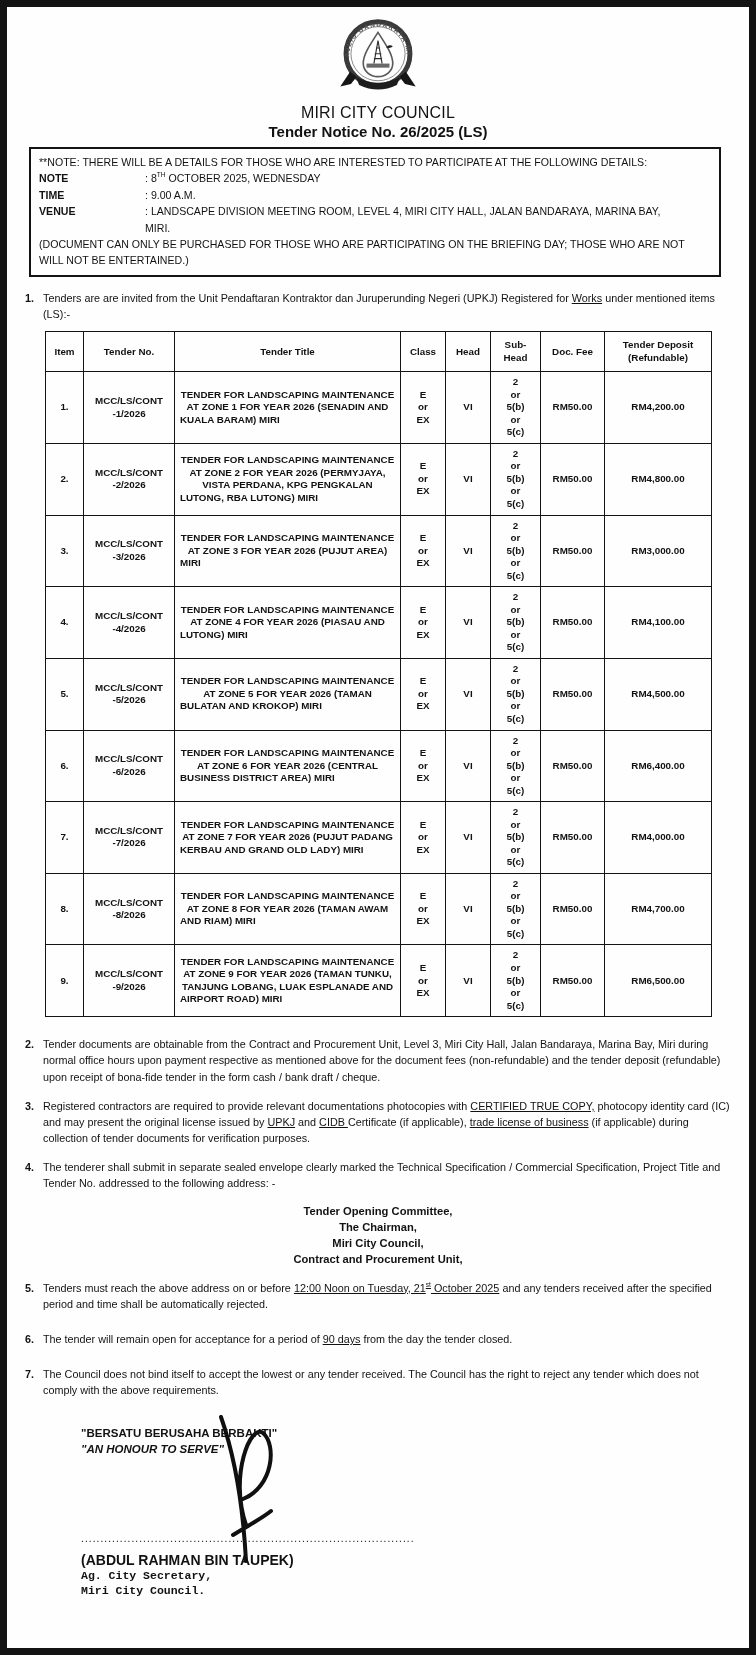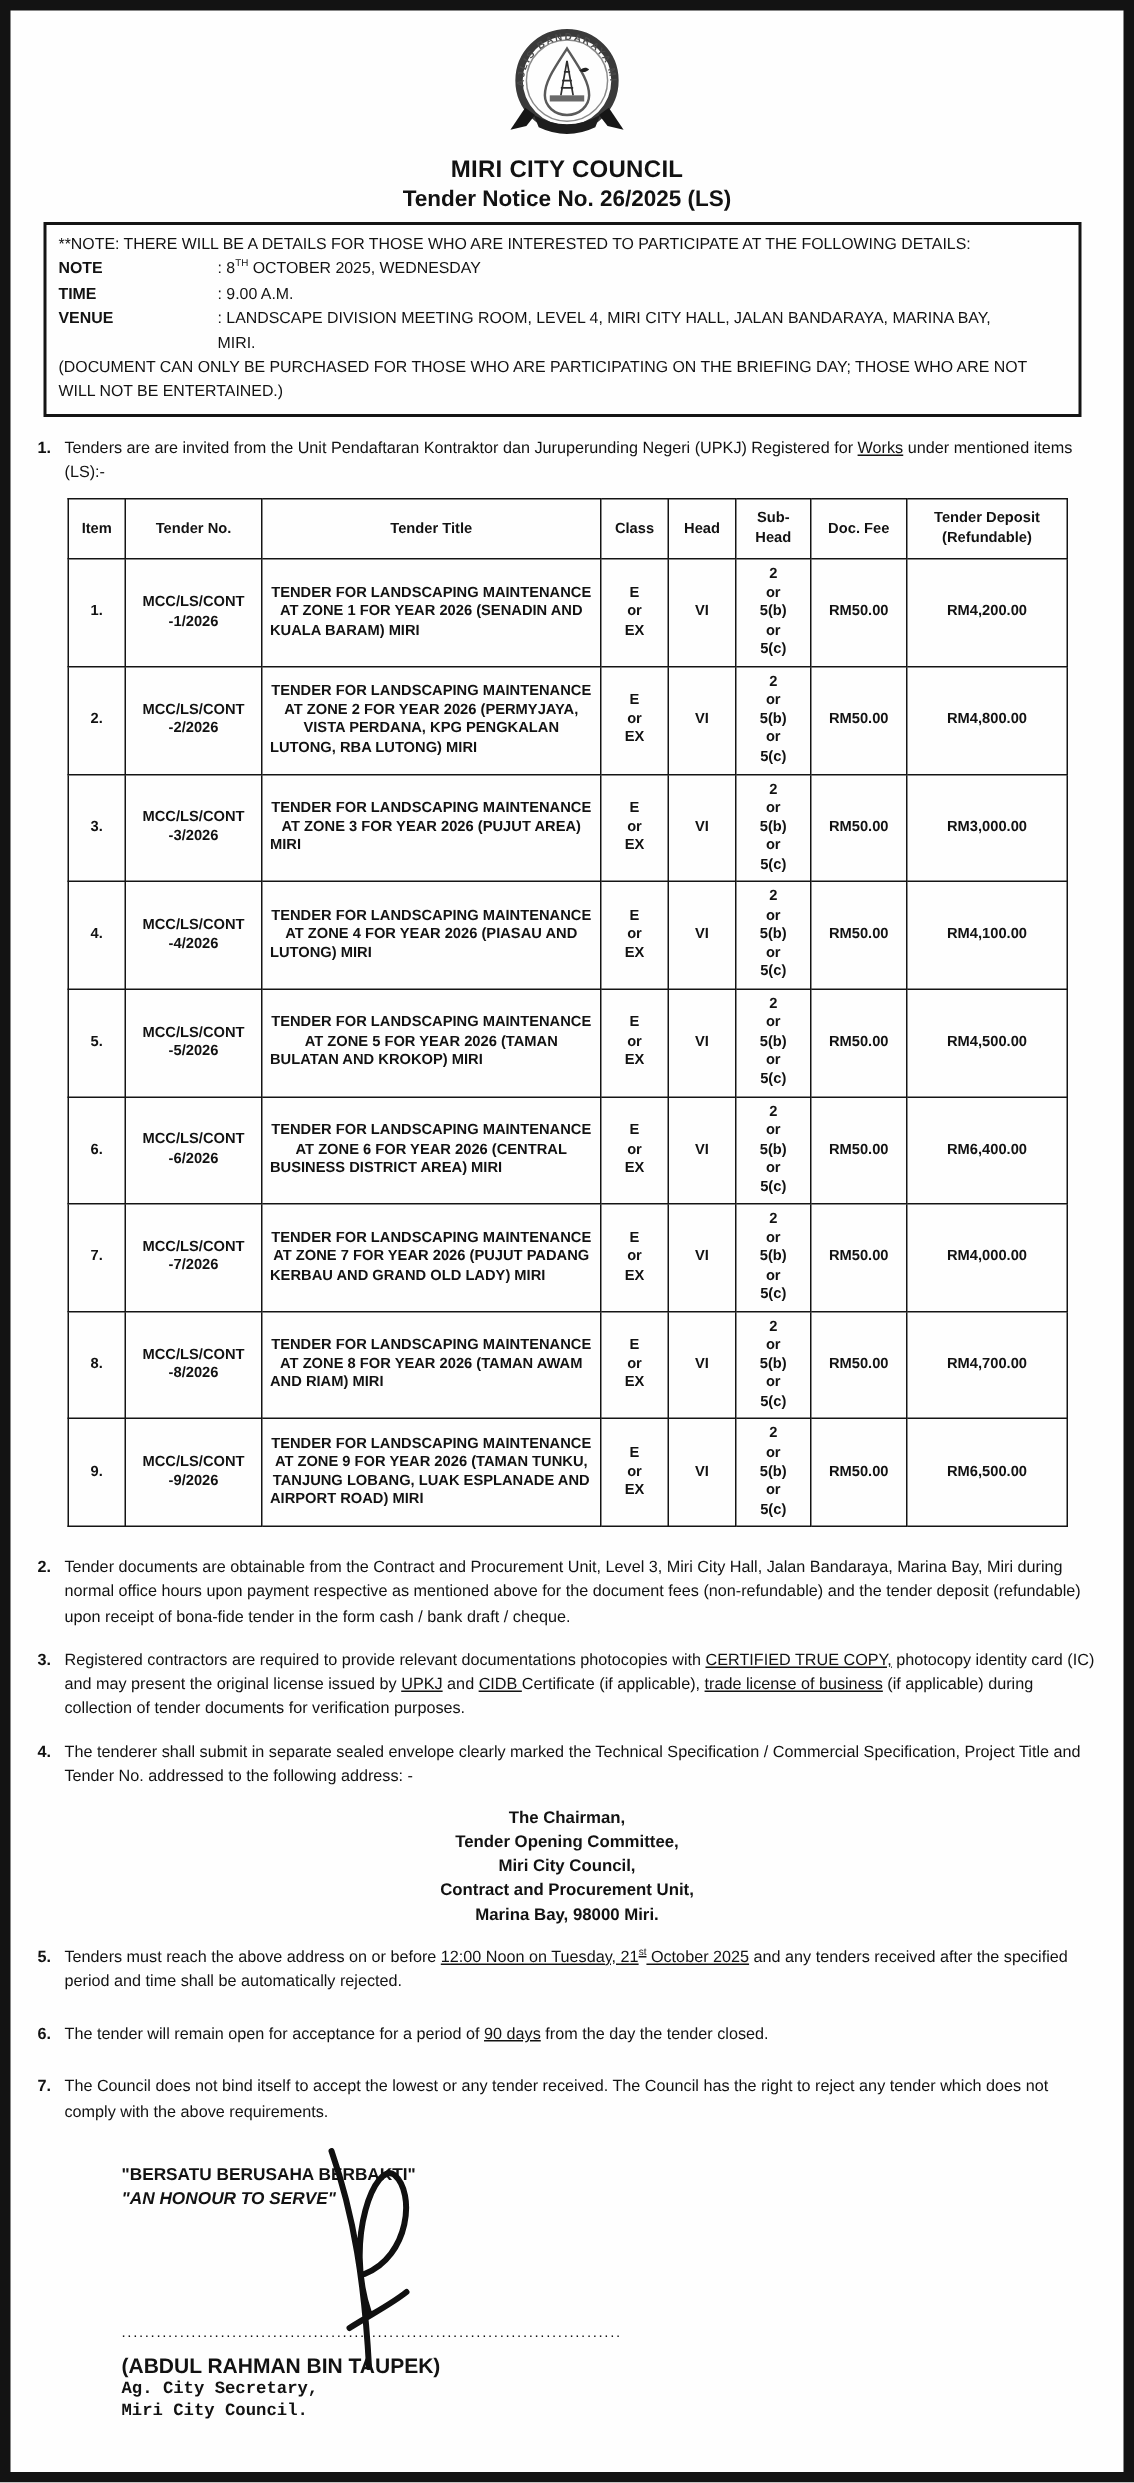--- a/index.html
+++ b/index.html
@@ -7,21 +7,21 @@
   body { font-family:"Liberation Sans", sans-serif; color:#121212; }
   .sheet{
     width:756px; height:1655px; position:relative; background:#fefefe;
     border:7px solid #131313; overflow:hidden;
   }
   .content{ padding:6px 14px 0 14px; }
 
   
   .hdr{ text-align:center; }
   .logo-wrap{ display:flex; justify-content:center; margin-top:4px; }
-  .org{ font-size:16px; font-weight:700; letter-spacing:.2px; margin-top:3px; }
+  .org{ font-size:16px; font-weight:400; letter-spacing:.2px; margin-top:3px; }
   .notice{ font-size:15px; font-weight:700; margin-top:1px; }
 
   
   .notebox{
     border:2px solid #141414; margin:7px 14px 0 8px; padding:5px 8px 6px 8px;
     font-size:10.6px; line-height:1.55;
   }
   .noterow{ display:flex; }
   .noterow .lbl{ width:106px; flex:0 0 106px; font-weight:700; }
   .noterow .val{ flex:1; font-weight:700; }
@@ -312,25 +312,24 @@
     <div class="para">
       <span class="num">3.</span>
       <span class="txt"><span>Registered contractors are required to </span><span class="b">provide relevant documentations photocopies with </span><span class="b u">CERTIFIED TRUE COPY,</span><span class="b"> </span><span class="b">photocopy identity card (IC)</span><span> and may present the original license issued by </span><span class="u">UPKJ</span><span> and </span><span class="u">CIDB </span><span>Certificate (if applicable), </span><span class="u">trade license of business</span><span> (if applicable) during collection of tender documents for verification purposes.</span></span>
     </div>
     <div class="para">
       <span class="num">4.</span>
       <span class="txt"><span>The tenderer shall submit in separate sealed envelope clearly marked the Technical Specification / Commercial Specification, Project Title and Tender No. addressed to the following address: -</span></span>
     </div>
 
     <div class="addr">
+      <div>Tender Opening Committee,</div>
       <div>The Chairman,</div>
-      <div>Tender Opening Committee,</div>
       <div>Miri City Council,</div>
       <div>Contract and Procurement Unit,</div>
-      <div>Marina Bay, 98000 Miri.</div>
     </div>
 
     <div class="para" style="margin-top:12px">
       <span class="num">5.</span>
       <span class="txt"><span>Tenders must reach the above address on or before </span><span class="b u">12:00 Noon on Tuesday, 21</span><sup class="b u">st</sup><span class="b u"> October 2025</span><span> and any tenders received after the specified period and time shall be automatically rejected.</span></span>
     </div>
     <div class="para" style="margin-top:19px">
       <span class="num">6.</span>
       <span class="txt"><span>The tender will remain open for acceptance for a period of </span><span class="b u">90 days</span><span> from the day the tender closed.</span></span>
     </div>

